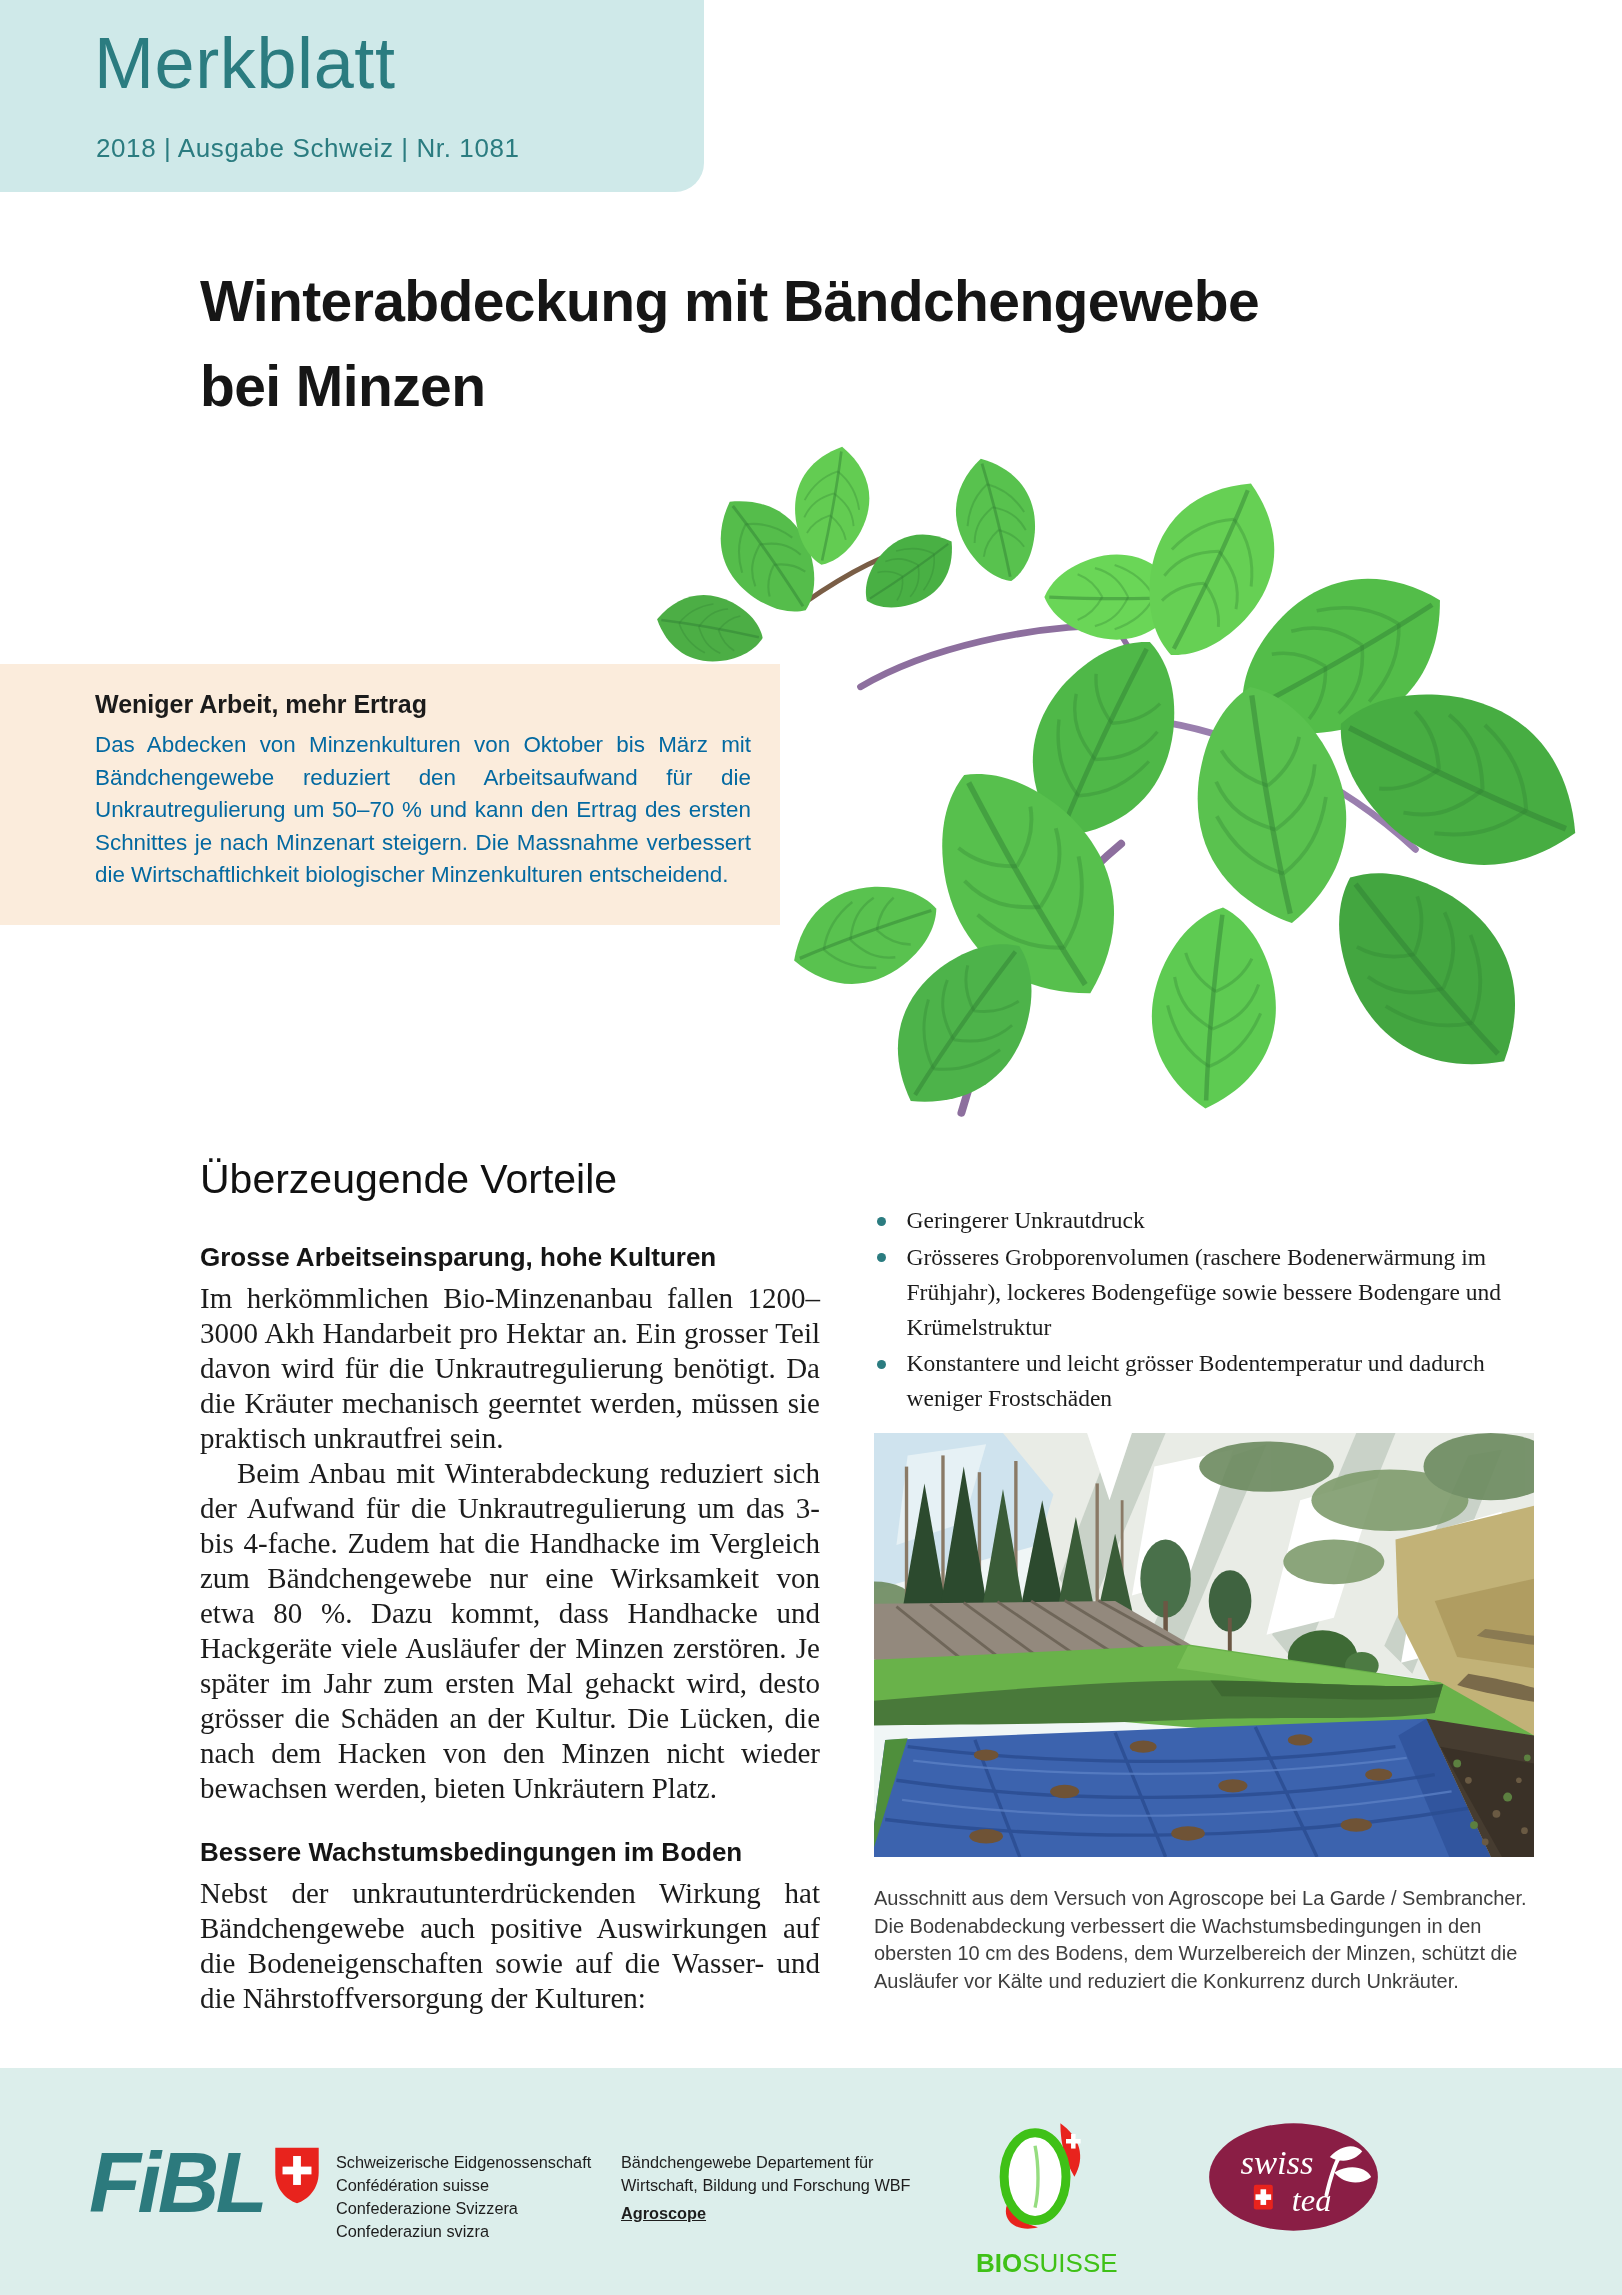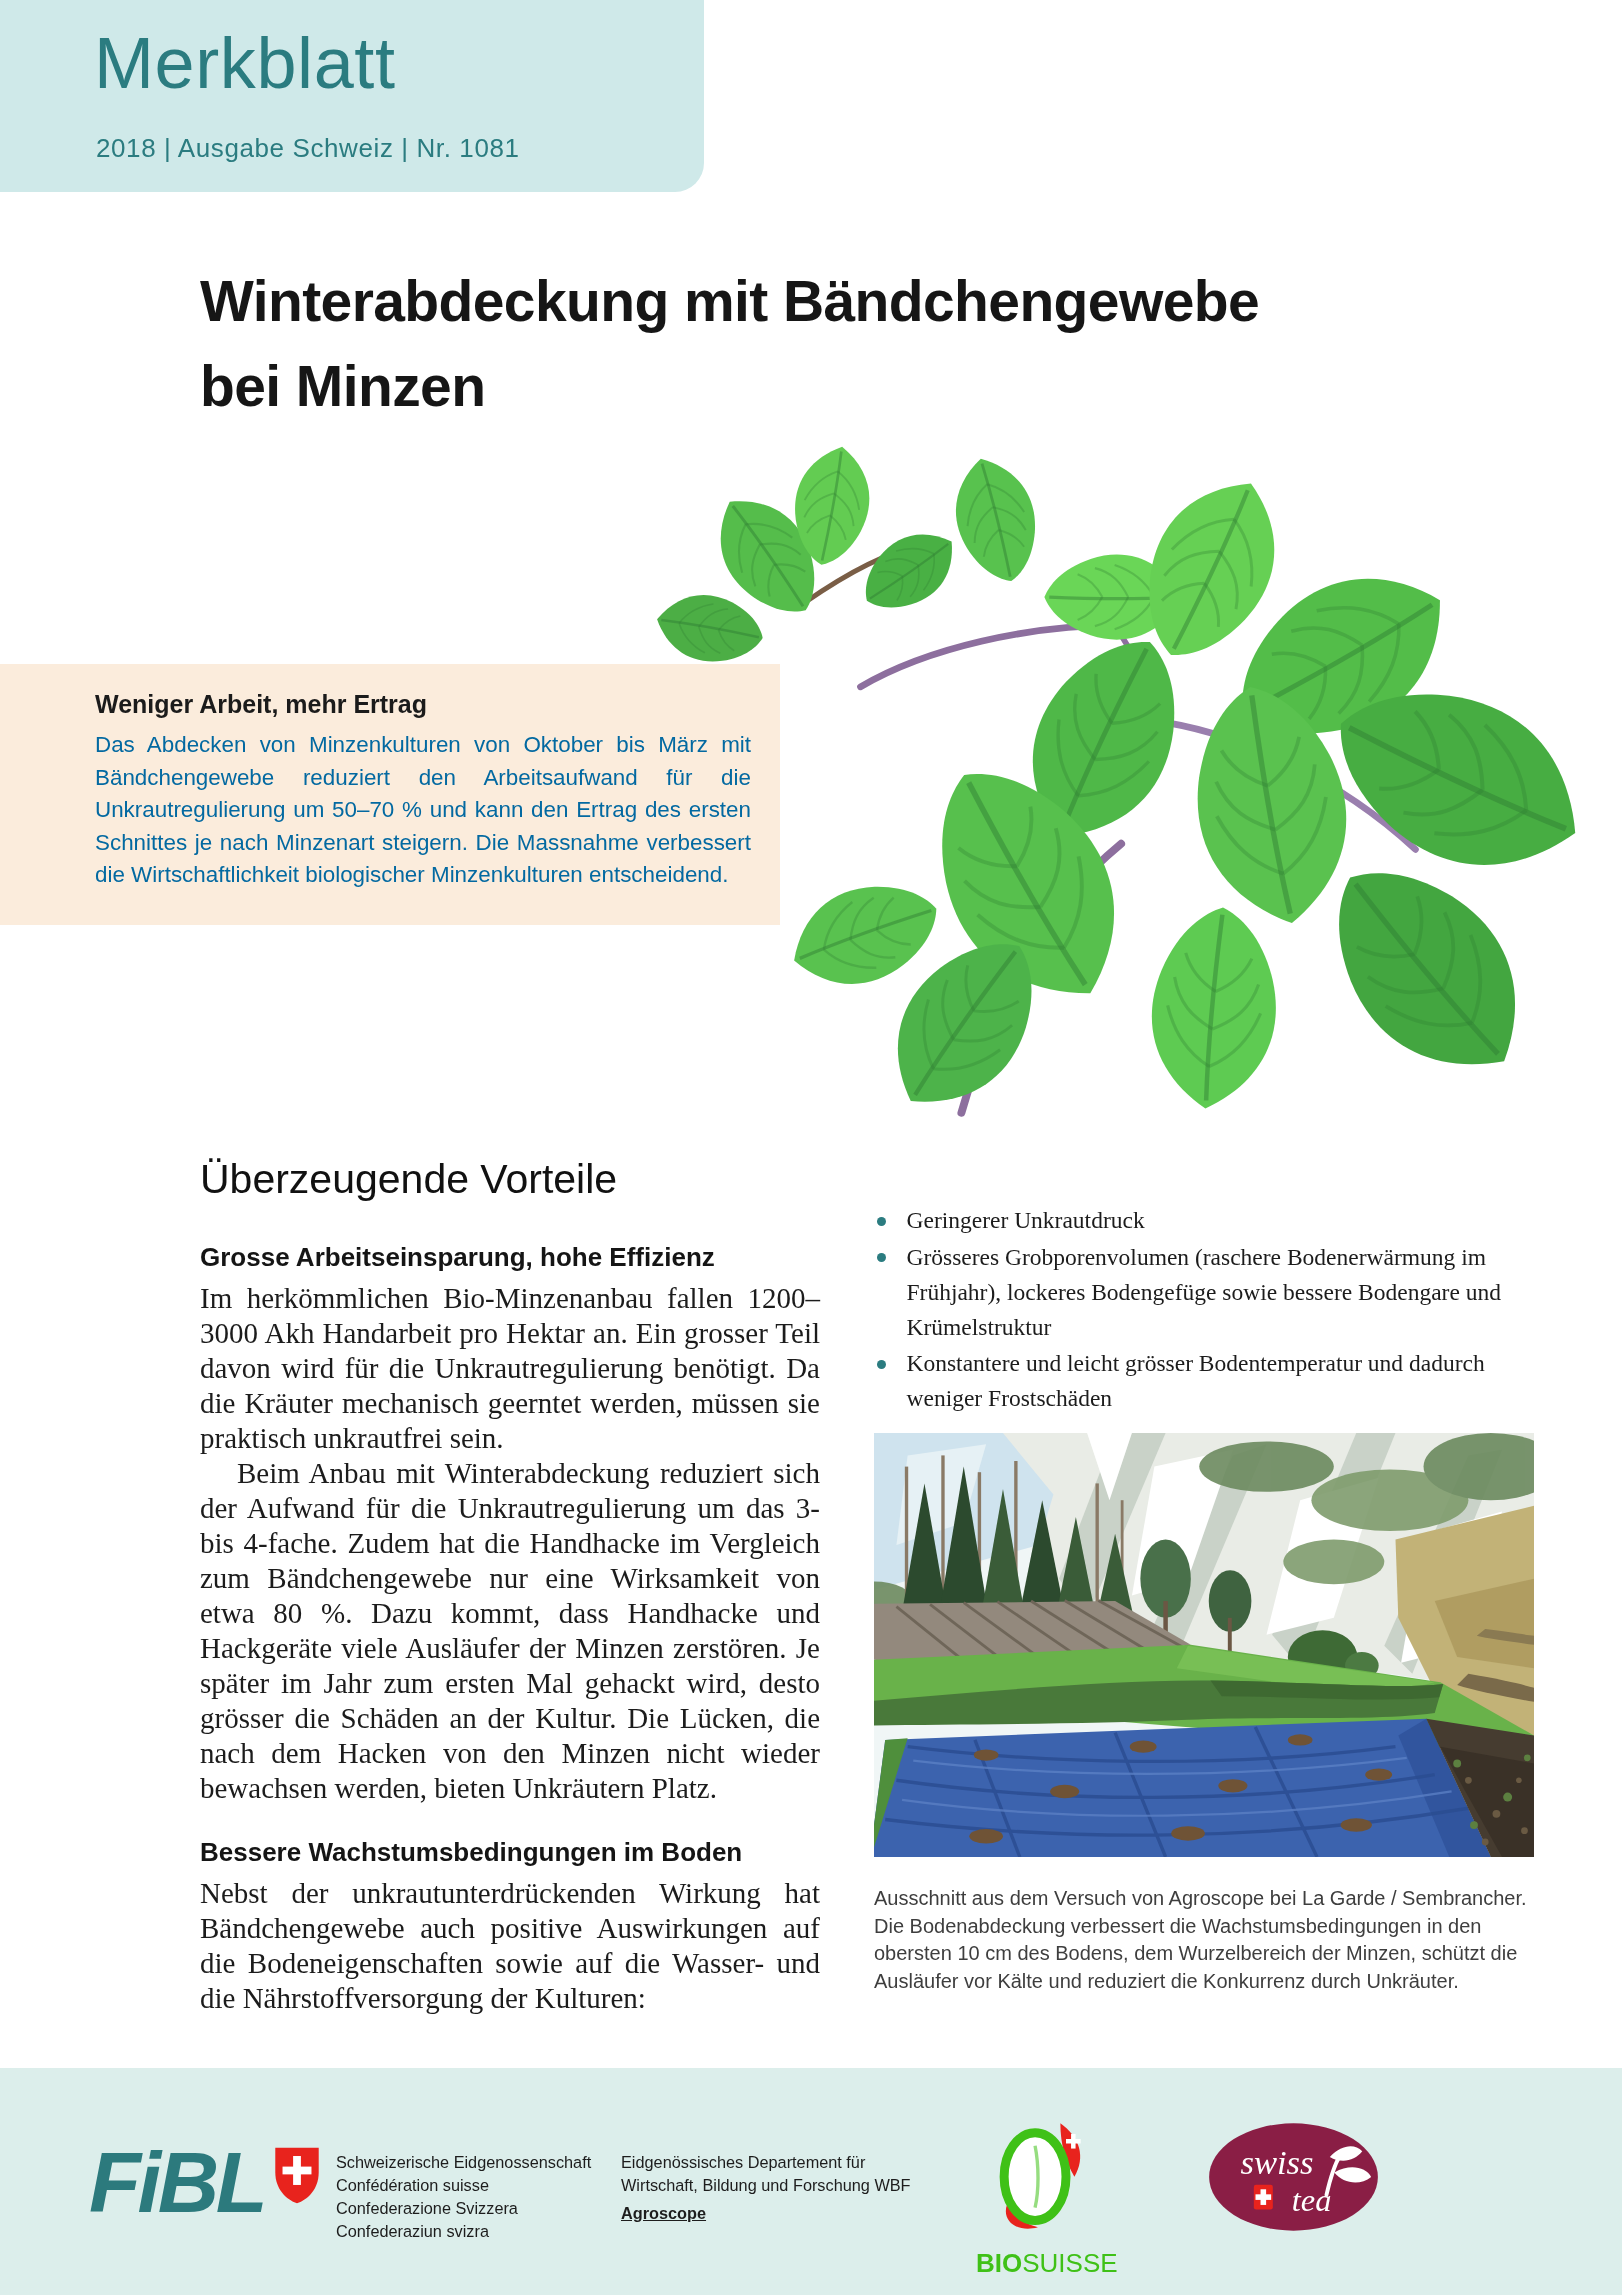--- a/index.html
+++ b/index.html
@@ -146,21 +146,21 @@
     <use href="#leafg" transform="translate(950,645) rotate(205) scale(1.7)" fill="#4fb848"></use>
     <use href="#leafg" transform="translate(825,905) rotate(150) scale(2.0)" fill="#57c04d"></use>
     <use href="#leafg" transform="translate(1540,1055) rotate(140) scale(1.9)" fill="#43a640"></use>
     <use href="#leafg" transform="translate(1150,1125) rotate(185) scale(1.6)" fill="#5ecb52"></use>
     <use href="#leafg" transform="translate(700,1150) rotate(215) scale(1.5)" fill="#4db34a"></use>
     <use href="#leafg" transform="translate(520,985) rotate(250) scale(1.2)" fill="#59c24f"></use>
   </svg>
 
   <div class="left-col">
     <h2>Überzeugende Vorteile</h2>
-    <h4 class="subhead">Grosse Arbeitseinsparung, hohe Effizienz</h4>
+    <h4 class="subhead">Grosse Arbeitseinsparung, hohe Kulturen</h4>
     <p class="body-par">Im herkömmlichen Bio-Minzenanbau fallen 1200–3000 Akh Handarbeit pro Hektar an. Ein grosser Teil davon wird für die Unkrautregulierung benötigt. Da die Kräuter mechanisch geerntet werden, müssen sie praktisch unkrautfrei sein.</p>
     <p class="body-par indent">Beim Anbau mit Winterabdeckung reduziert sich der Aufwand für die Unkrautregulierung um das 3- bis 4-fache. Zudem hat die Handhacke im Vergleich zum Bändchengewebe nur eine Wirksamkeit von etwa 80 %. Dazu kommt, dass Handhacke und Hackgeräte viele Ausläufer der Minzen zerstören. Je später im Jahr zum ersten Mal gehackt wird, desto grösser die Schäden an der Kultur. Die Lücken, die nach dem Hacken von den Minzen nicht wieder bewachsen werden, bieten Unkräutern Platz.</p>
     <h4 class="subhead later">Bessere Wachstumsbedingungen im Boden</h4>
     <p class="body-par">Nebst der unkrautunterdrückenden Wirkung hat Bändchengewebe auch positive Auswirkungen auf die Bodeneigenschaften sowie auf die Wasser- und die Nährstoffversorgung der Kulturen:</p>
   </div>
 
   <div class="right-col">
     <ul class="benefits">
       <li>
         <span class="dot"></span>
@@ -312,21 +312,21 @@
     </svg>
 
     <div class="conf-block">
       <div>Schweizerische Eidgenossenschaft</div>
       <div>Confédération suisse</div>
       <div>Confederazione Svizzera</div>
       <div>Confederaziun svizra</div>
     </div>
 
     <div class="dept-block">
-      <div>Eidgenössisches Departement für</div>
+      <div>Bändchengewebe Departement für</div>
       <div>Wirtschaft, Bildung und Forschung WBF</div>
       <div class="agro">Agroscope</div>
     </div>
 
     <div class="biosuisse">
       <svg width="135" height="135" viewBox="0 0 240 240" aria-hidden="true">
         <path d="M150,20 C185,45 195,80 175,115 C160,90 150,60 150,20 Z" fill="#e8231d"></path>
         <rect x="160" y="48" width="26" height="8" fill="#ffffff"></rect>
         <rect x="169" y="39" width="8" height="26" fill="#ffffff"></rect>
         <path d="M55,165 C45,195 75,215 110,205 C85,198 65,185 55,165 Z" fill="#e8231d"></path>

